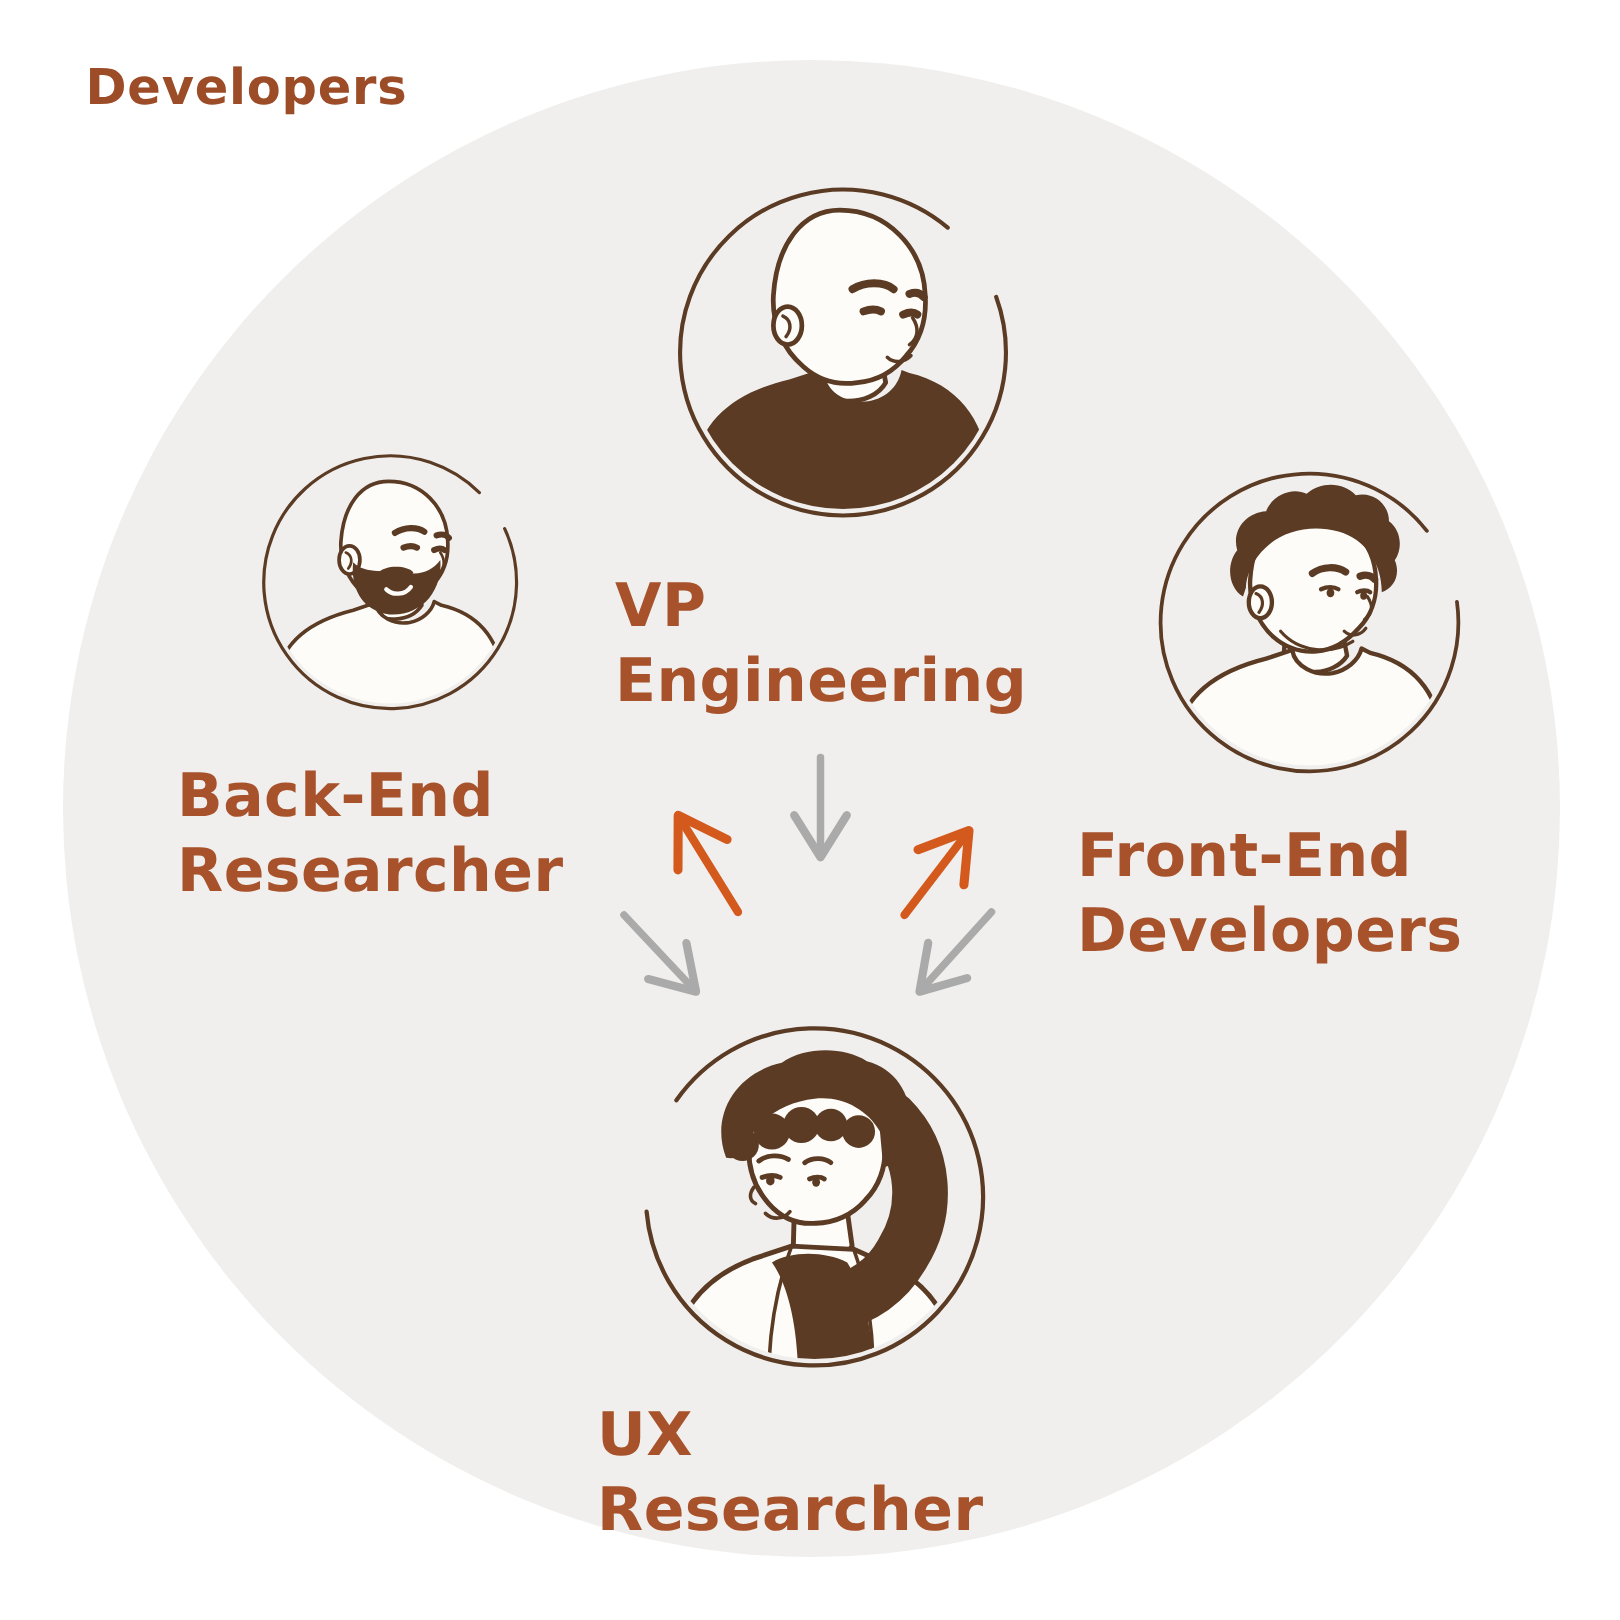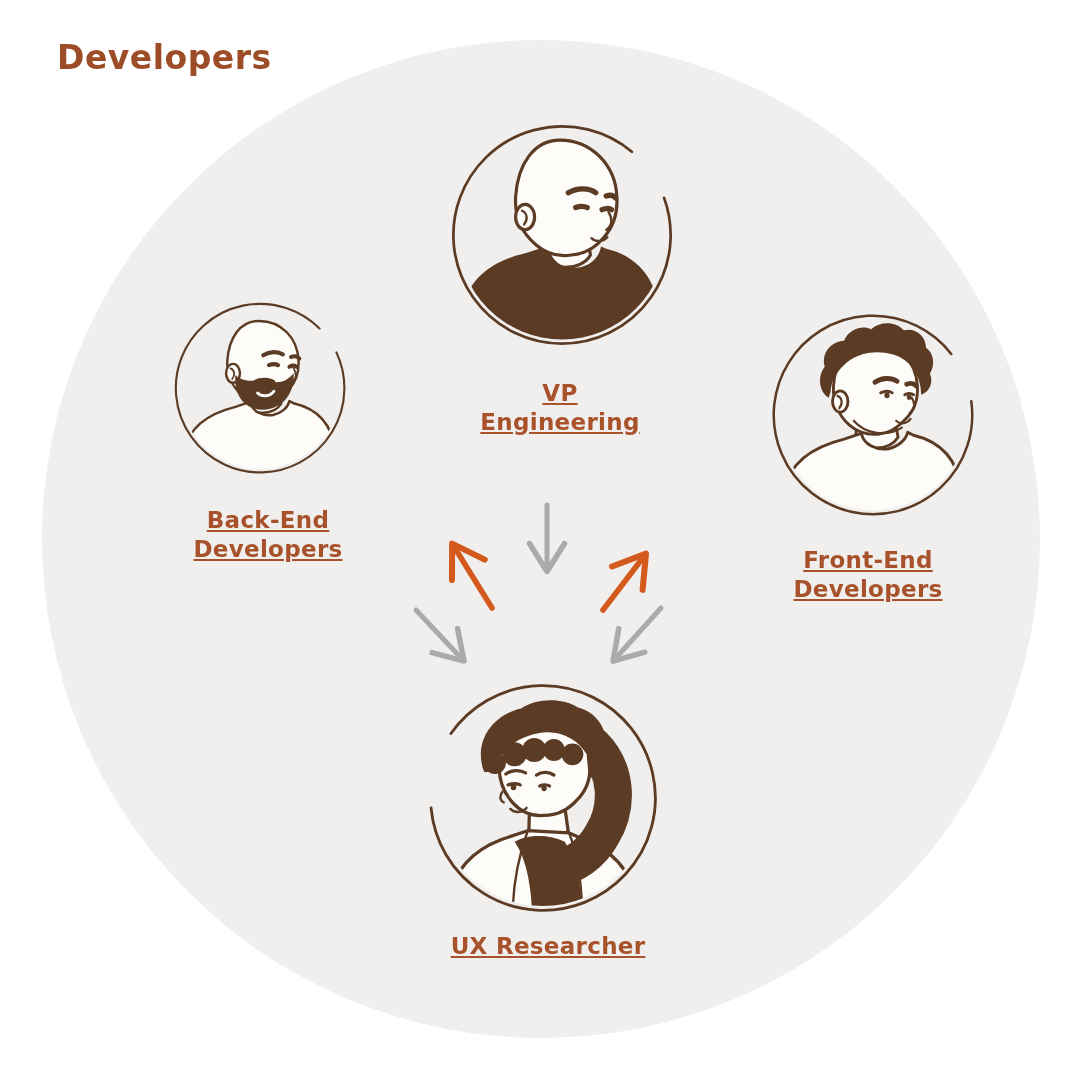--- a/index.html
+++ b/index.html
@@ -24,23 +24,23 @@
     border-radius:50%;background:var(--stage-circle);
   }
   .page-title{
     position:absolute;left:57px;top:38px;
     font-size:33px;font-weight:bold;letter-spacing:.5px;
     color:var(--title-text);
   }
   .node{position:absolute;}
   .avatar{display:block;}
   .node-label{
-    position:absolute;text-align:center;white-space:pre-line;
-    font-weight:bold;font-size:23px;line-height:1.26;
-    color:var(--label-text);letter-spacing:.3px;text-decoration:underline;
+    position:absolute;text-align:left;white-space:pre-line;
+    font-weight:bold;font-size:40px;line-height:1.26;
+    color:var(--label-text);letter-spacing:.3px;
   }
   .avatar-vp{left:446px;top:119px;width:232px;height:232px;}
   .avatar-be{left:170px;top:298px;width:180px;height:180px;}
   .avatar-fe{left:767px;top:309px;width:212px;height:212px;}
   .avatar-ux{left:423px;top:678px;width:240px;height:240px;}
   .label-vp{left:410px;top:379px;width:300px;}
   .label-be{left:118px;top:506px;width:300px;}
   .label-fe{left:718px;top:546px;width:300px;}
   .label-ux{left:398px;top:932px;width:300px;}
   .arrows-layer{position:absolute;left:0;top:0;width:1080px;height:1080px;pointer-events:none;}
@@ -173,21 +173,21 @@
       <path class="ink-line thin" d="M73,104 C70,108 70,112 74,114"></path>
       <path class="ink-line thin" d="M80,120 C84,124 91,124 95,119"></path>
     </g>
     <path class="ring" d="M7.4,119 A103,103 0 1 0 25.6,50.9"></path>
   </svg>
 </div>
 
 <div class="node-label label-vp">VP
 Engineering</div>
 <div class="node-label label-be">Back-End
-Developers</div>
+Researcher</div>
 <div class="node-label label-fe">Front-End
 Developers</div>
 <div class="node-label label-ux">UX Researcher</div>
 
 <svg class="arrows-layer" width="1080" height="1080" viewBox="0 0 1080 1080">
   <defs>
     <marker id="head-up" markerWidth="9" markerHeight="9" refX="6.5" refY="4.5" orient="auto" markerUnits="strokeWidth">
       <path class="arrow-head-up" d="M1.2,1 L6.8,4.5 L1.2,8" stroke-width="1.1" stroke-linecap="round" stroke-linejoin="round"></path>
     </marker>
     <marker id="head-down" markerWidth="9" markerHeight="9" refX="6.5" refY="4.5" orient="auto" markerUnits="strokeWidth">

